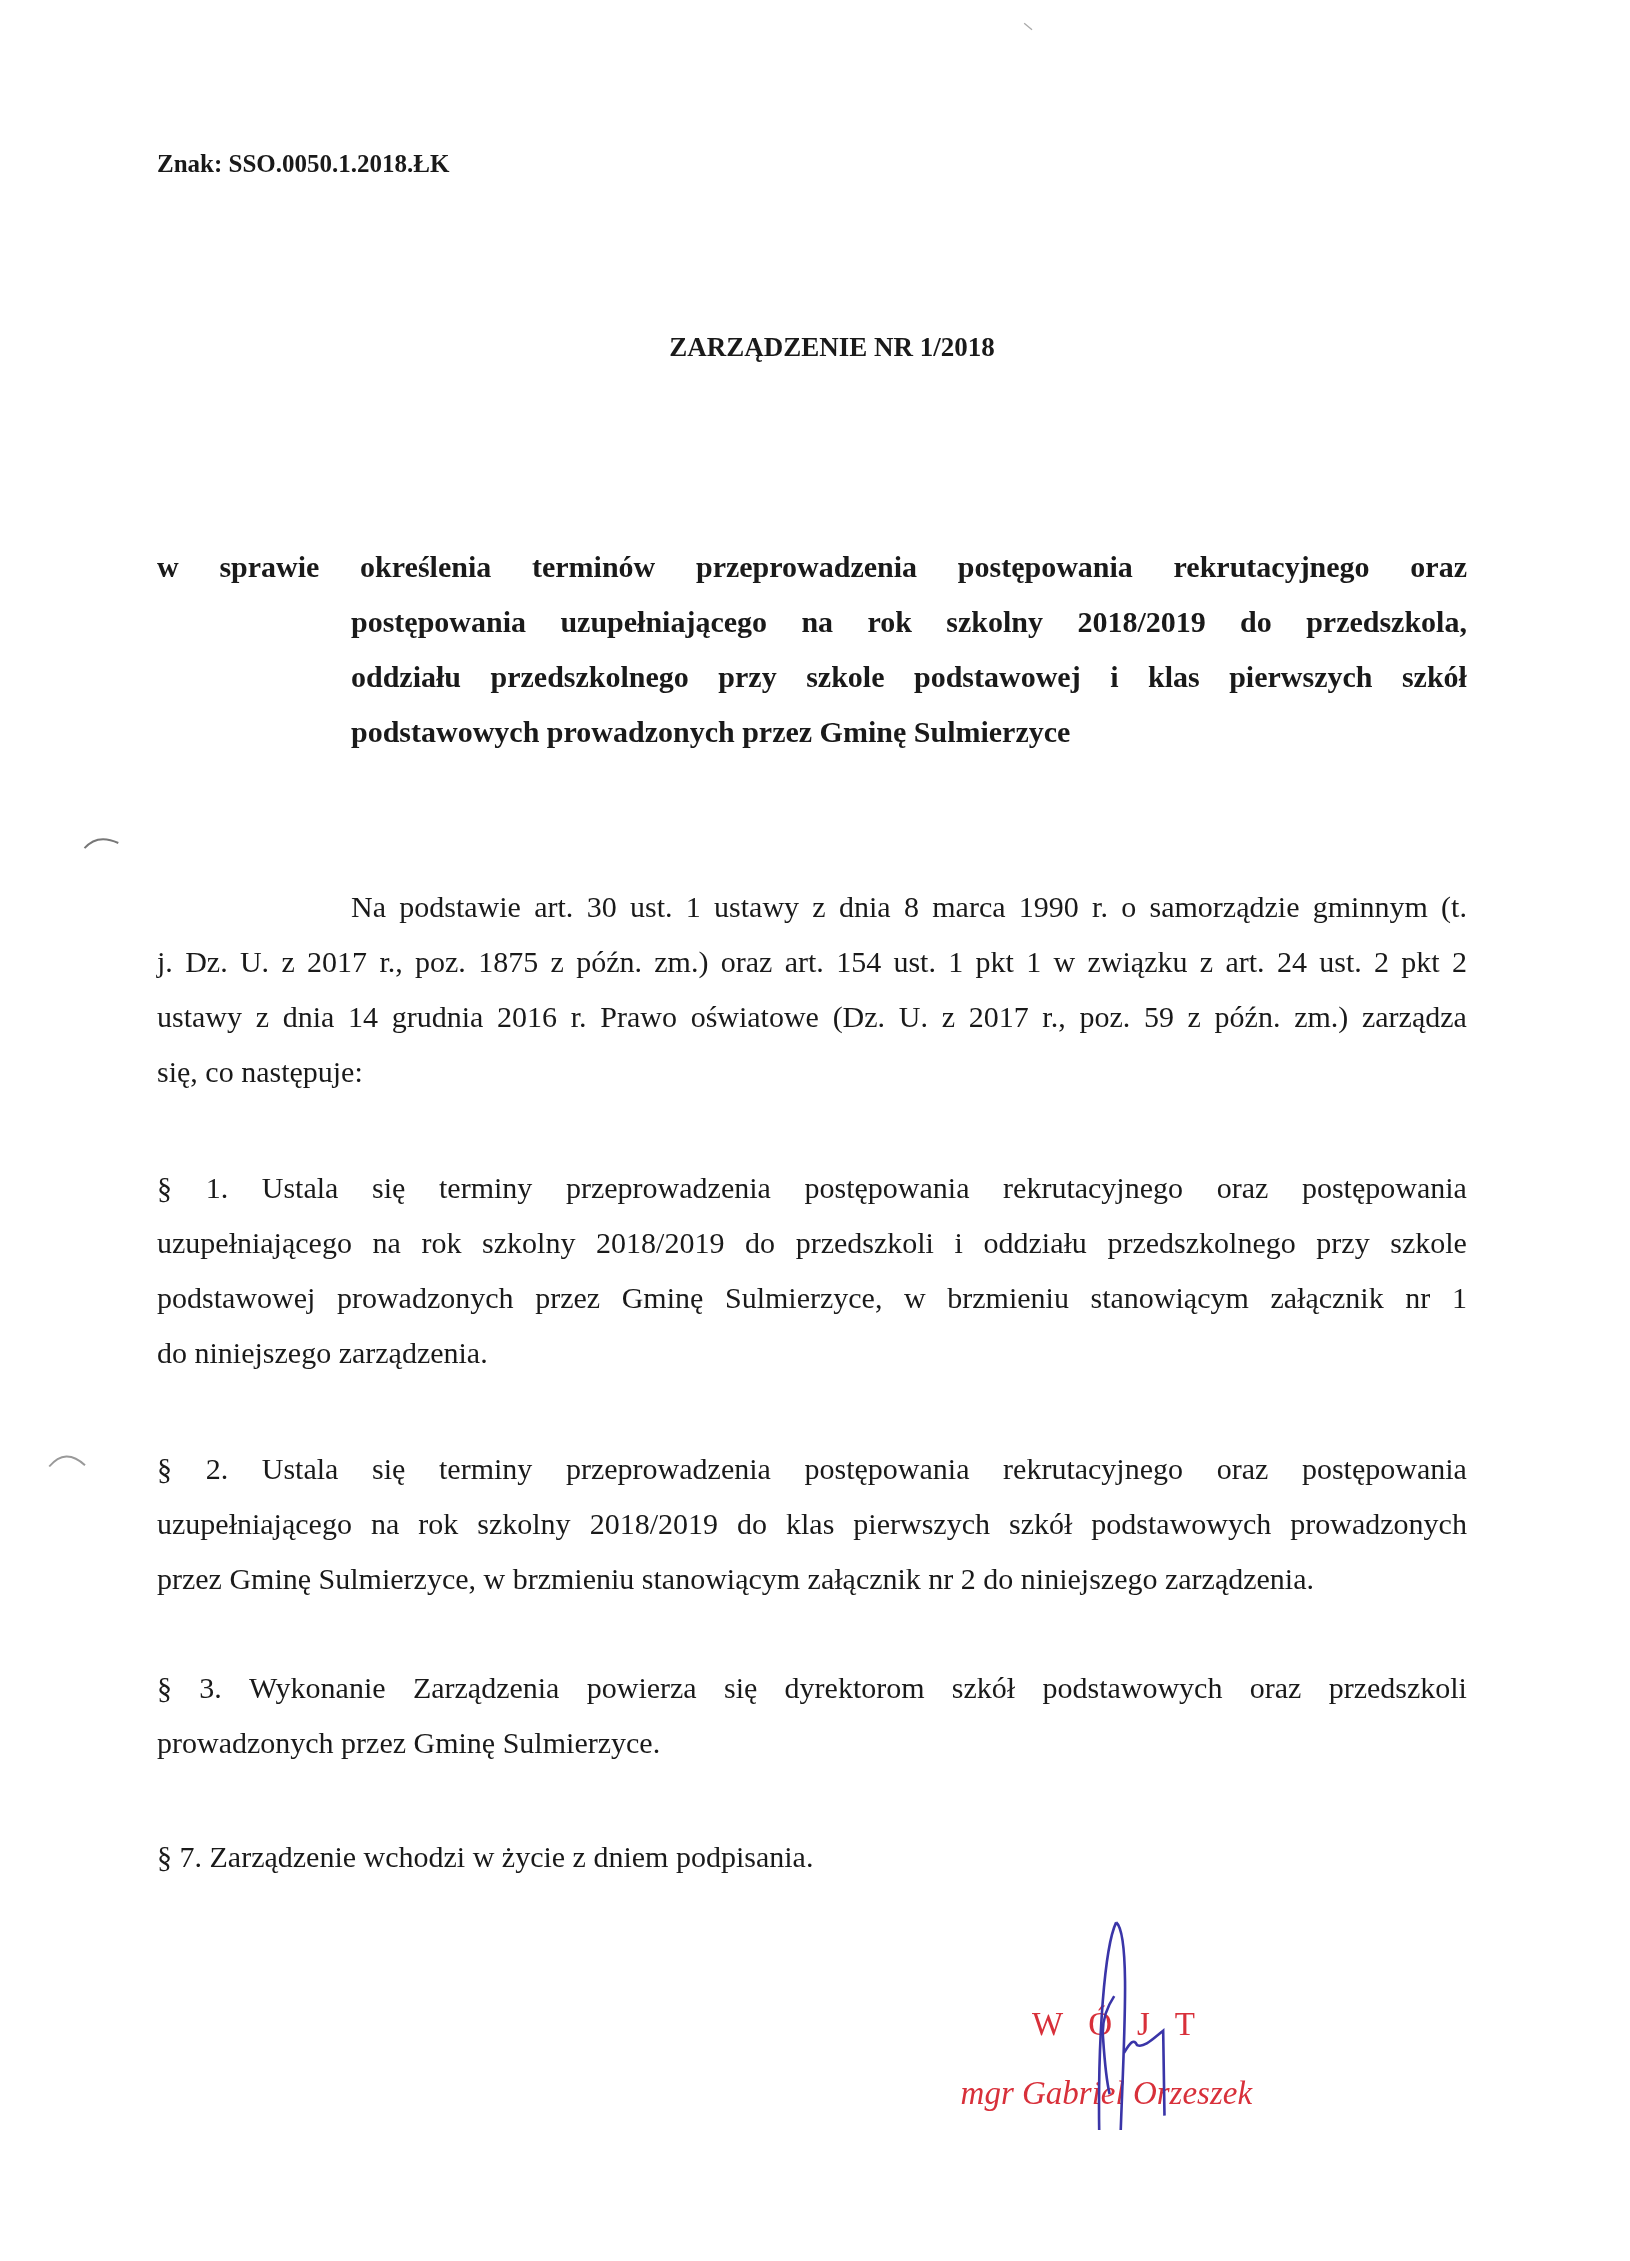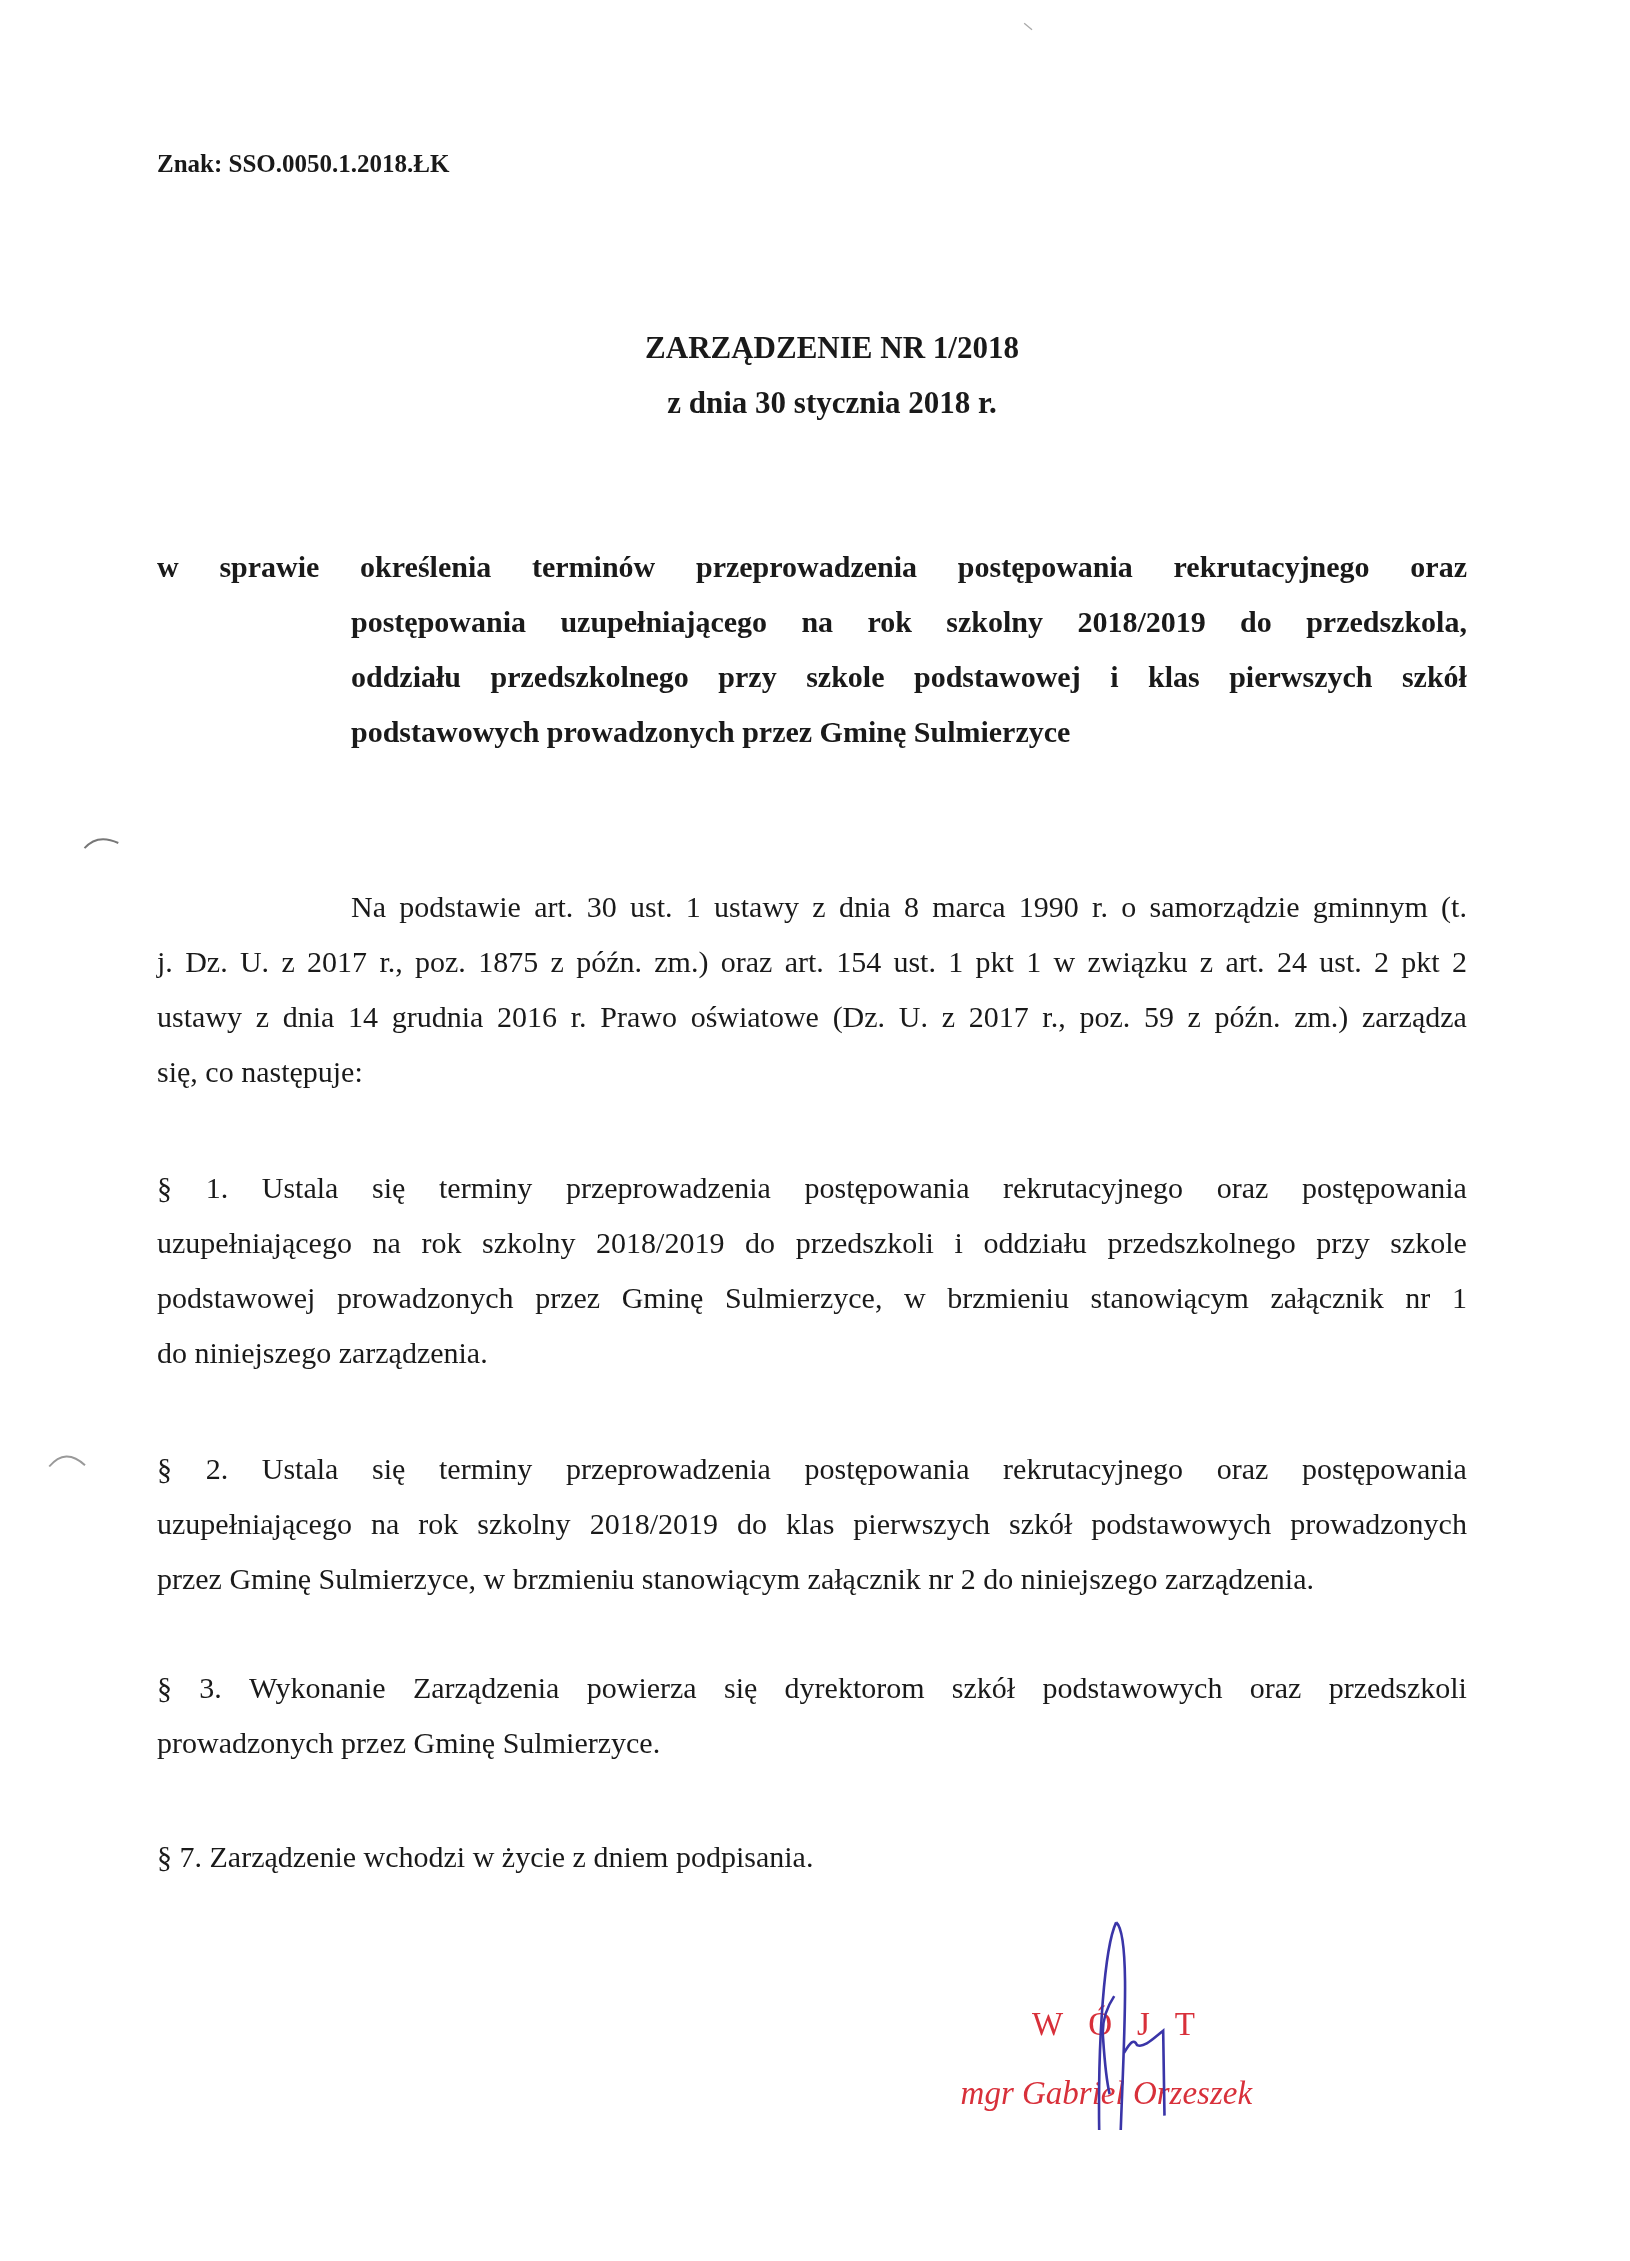--- a/index.html
+++ b/index.html
@@ -8,21 +8,21 @@
       font-family: "Liberation Serif", "DejaVu Serif", serif;
       color: #1a1a1a;
     }
     .page { position: absolute; left: 0; top: 0; width: 1631px; height: 2261px; }
     .abs { position: absolute; }
     .ref {
       left: 157px; top: 150px; font-weight: bold; font-size: 25px; white-space: nowrap;
     }
     .title-block {
       left: 0; width: 1631px; top: 320px; text-align: center;
-      font-weight: bold; font-size: 31px; line-height: 55px;
+      font-weight: bold; font-size: 27px; line-height: 55px;
     }
     .title-block div { margin-left: 33px; }
     .subject {
       left: 157px; width: 1310px; top: 539px;
       font-weight: bold; font-size: 30px; line-height: 55px;
     }
     .subject .row { display: flex; justify-content: space-between; white-space: nowrap; }
     .subject .row.ind { margin-left: 194px; }
     .subject .row.last { justify-content: flex-start; align-items: center; }
     .subject .row span { display: inline-block; }
@@ -65,21 +65,20 @@
     <path d="M10 28 Q30 5 62 20" stroke="#777" stroke-width="3" fill="none"></path>
   </svg>
   <svg class="scanmark" style="left:46px;top:1447px" width="52" height="26" viewBox="0 0 80 40">
     <path d="M5 30 Q30 0 60 28" stroke="#999" stroke-width="3" fill="none"></path>
   </svg>
 
   <div class="abs ref">Znak: SSO.0050.1.2018.ŁK</div>
 
   <div class="abs title-block">
     <div>ZARZĄDZENIE NR 1/2018</div>
-    <div>z dnia 30 stycznia 2018 r.</div>
   </div>
 
   <div class="abs subject">
     <div class="row">
       <span>w</span>
       <span>sprawie</span>
       <span>określenia</span>
       <span>terminów</span>
       <span>przeprowadzenia</span>
       <span>postępowania</span>

